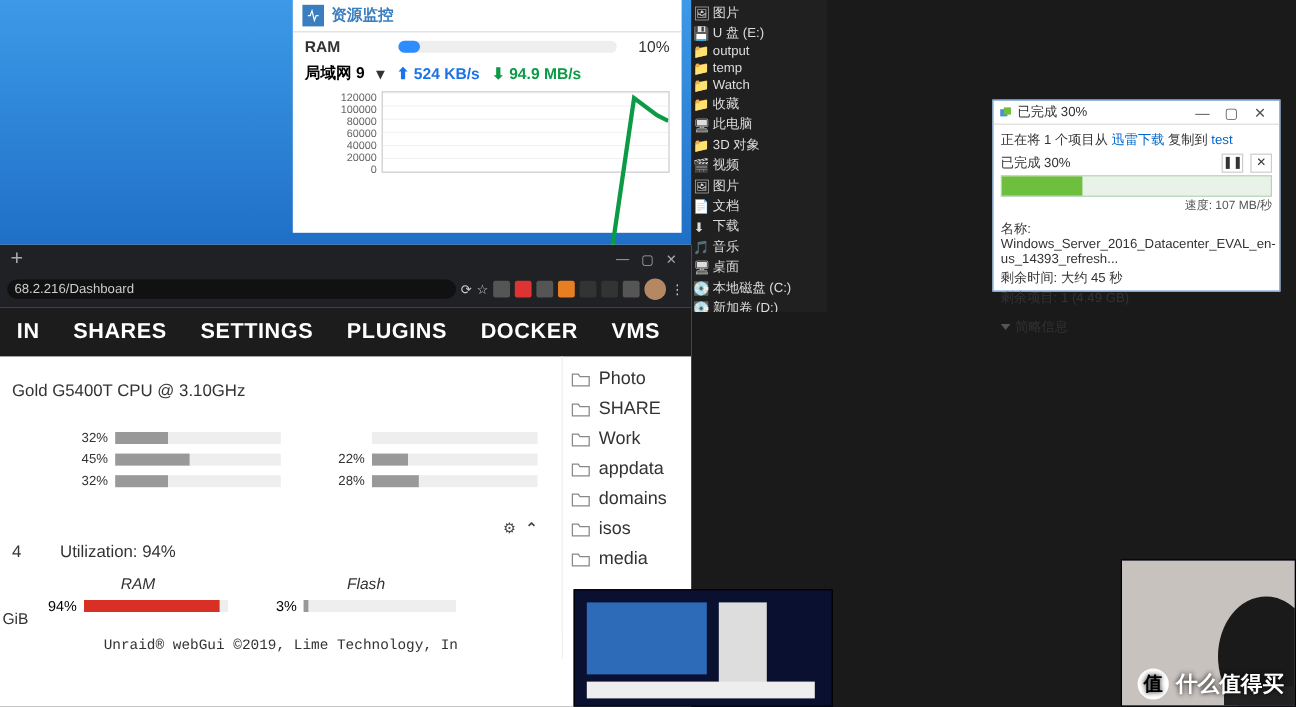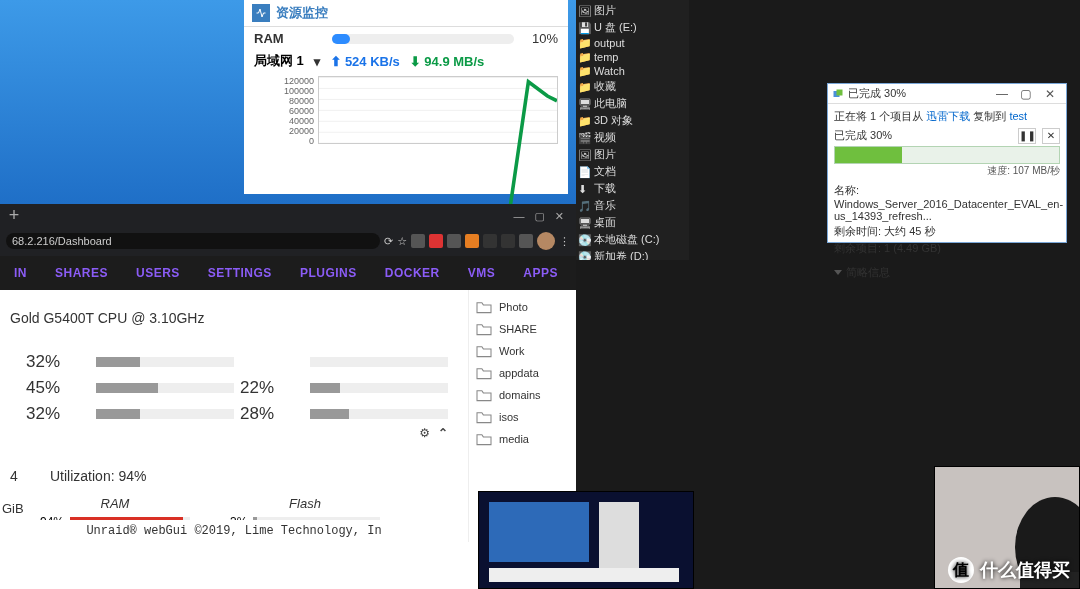--- a/index.html
+++ b/index.html
@@ -32,44 +32,44 @@
   .tabbar { height:24px; display:flex; align-items:center; padding:0 6px; gap:6px;}
   .tab-add { width:16px; height:16px; color:#aaa; text-align:center; line-height:14px; font-size:18px; cursor:pointer;}
   .addrbar { height:26px; display:flex; align-items:center; padding:0 6px; gap:4px; font-size:11px; }
   .addr { flex:1; padding:2px 6px; background:#111; border-radius:10px; color:#ccc; }
   .ext-icons { display:flex; gap:4px; }
   .ext-icon { width:14px; height:14px; background:#555; border-radius:2px; }
   .ext-icon.red{background:#d33;} .ext-icon.orange{background:#e67e22;} .ext-icon.dark{background:#333;}
   .avatar { width:18px; height:18px; border-radius:50%; background:#b58863; }
   .win-controls { display:flex; gap:10px; color:#aaa; padding:0 6px; font-size:11px;}
 
-  .unraid-nav { background:#1c1c1c; color:#8b5cf6; display:flex; font-size:12px; font-weight:bold; letter-spacing:0.5px; }
+  .unraid-nav { background:#1c1c1c; color:#ffffff; display:flex; font-size:18px; font-weight:bold; letter-spacing:0.5px; }
   .unraid-nav div { padding:10px 14px; cursor:pointer; }
 
   .unraid-body { display:flex; height:252px; }
   .dash { flex:1; padding:20px 10px 0 0; position:relative; }
   .cpu-name { color:#333; font-size:14px; padding-left:10px; }
   .load-grid { display:grid; grid-template-columns:64px 1fr 64px 1fr; gap:6px 6px; padding: 26px 10px 10px 26px; align-items:center;}
-  .lg-pct { text-align:left; color:#333; font-size:17px; }
+  .lg-pct { text-align:right; color:#333; font-size:11px; }
   .lg-bar { height:10px; background:#eee; position:relative; }
   .lg-bar-fill { position:absolute; height:100%; background:#999; }
   .panel-ctrl { position:absolute; right:20px; top:136px; color:#444; display:flex; gap:8px; cursor:pointer; }
   .util { padding:4px 10px; color:#333; font-size:14px; }
   .mem-row { display:flex; align-items:flex-end; gap:40px; padding:6px 10px 0 40px; }
   .mem-col { display:flex; flex-direction:column; align-items:center; width:150px; }
   .mem-title { font-style:italic; color:#333; font-size:13px; margin-bottom:4px;}
   .mem-bar-row { display:flex; align-items:center; gap:6px; width:100%; }
   .mem-bar {flex:1; height:10px; background:#eee; position:relative;}
   .mem-bar-fill{position:absolute;height:100%;}
   .fill-red{background:#d93025;} .fill-gray{background:#999;}
   .footer { position:absolute; bottom:0; left:0; right:0; text-align:center; color:#333; font-size:12px; padding:4px; background:#fff; font-family:"Courier New",monospace;}
   .left-gib { position:absolute; left:0; bottom:24px; color:#333; font-size:13px; padding:2px;}
 
   .folder-col { width:108px; border-left:1px solid #eee; padding:6px 0 0 6px; overflow:hidden; }
-  .folder-row { display:flex; align-items:center; gap:6px; padding:4px 0; cursor:pointer; color:#333; font-size:11px; }
+  .folder-row { display:flex; align-items:center; gap:6px; padding:4px 0; cursor:pointer; color:#333; font-size:15px; }
   .folder-icon { width:18px; height:14px; }
 
   
   .wintree { position:absolute; left:576px; top:0; width:113px; height:260px; background:#202020; color:#ddd; font-size:11px; padding:2px; overflow:hidden;}
   .tree-item { display:flex; align-items:center; gap:4px; padding:1px 0; cursor:pointer; white-space:nowrap;}
   .tree-ico { width:12px; height:12px; flex-shrink:0; }
 
   
   .dark-bg { position:absolute; left:576px; top:0; right:0; bottom:0; background:#1a1a1a; }
 
@@ -183,21 +183,21 @@
     <span>资源监控</span>
   </div>
   <div class="dsm-row">
     <span class="dsm-label">RAM</span>
     <span class="dsm-bar">
         <span class="dsm-bar-fill" id="dsm-ram-fill" style="width: 10%;"></span>
       </span>
     <span class="dsm-val">10%</span>
   </div>
   <div class="dsm-net">
-    <span>局域网 1</span>
+    <span>局域网 9</span>
     <span style="color:#333;">▾</span>
     <span class="up">⬆ <span>524 KB/s</span></span>
     <span class="down">⬇ <span>94.9 MB/s</span></span>
   </div>
   <div class="dsm-chart">
     <div class="dsm-y" id="dsm-y">
         <span>120000</span>
         <span>100000</span>
         <span>80000</span>
         <span>60000</span>
@@ -236,21 +236,20 @@
         <span class="ext-icon dark"></span>
         <span class="ext-icon"></span>
       </div>
       <span class="avatar"></span>
       <span>⋮</span>
     </div>
   </div>
   <div class="unraid-nav" id="unraid-nav">
       <div>IN</div>
       <div>SHARES</div>
-      <div>USERS</div>
       <div>SETTINGS</div>
       <div>PLUGINS</div>
       <div>DOCKER</div>
       <div>VMS</div>
       <div>APPS</div>
     </div>
   <div class="unraid-body">
     <div class="dash">
       <div class="cpu-name">Gold G5400T CPU @ 3.10GHz</div>
       <div class="load-grid" id="load-grid">

